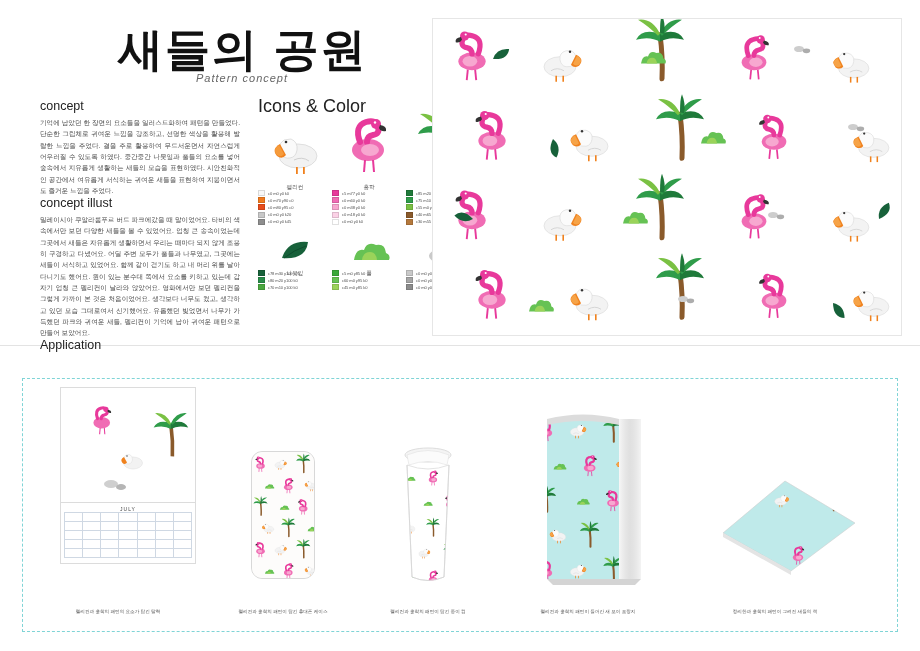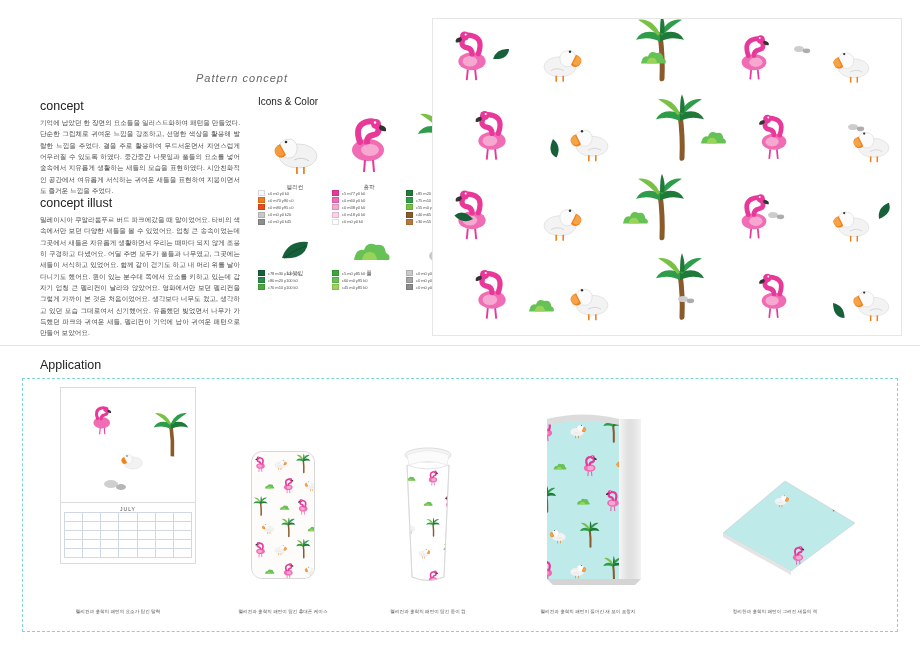--- a/index.html
+++ b/index.html
@@ -28,38 +28,38 @@
 
   .concept-head {
     position:absolute; font-size:12.5px; color:#222; font-weight:normal;
   }
   .concept-body {
     position:absolute; width:200px;
     font-size:6.6px; line-height:1.72; color:#444; text-align:justify;
   }
 
   
-  .ic-head { position:absolute; left:258px; top:96px; font-size:10px; color:#222; }
+  .ic-head { position:absolute; left:258px; top:96px; font-size:18px; color:#222; }
 
   .swatch-group { position:absolute; width:74px; }
   .sw-line { display:flex; align-items:center; gap:3px; margin-bottom:1.2px; }
   .sw-chip { width:7px; height:6px; flex:0 0 auto; border:0.4px solid rgba(0,0,0,.12); }
   .sw-text { font-size:4.1px; color:#555; white-space:nowrap; letter-spacing:-0.1px; }
 
   .icon-cell { position:absolute; }
   .icon-cap { font-size:5.6px; color:#555; text-align:center; }
 
   
   .pattern {
     position:absolute; left:432px; top:18px; width:470px; height:318px;
     background:#ffffff; border:1px solid #e6e6e6; overflow:hidden;
   }
 
   
-  .app-head { position:absolute; left:40px; top:358px; font-size:12.5px; color:#222; }
+  .app-head { position:absolute; left:40px; top:338px; font-size:12.5px; color:#222; }
   .app-box {
     position:absolute; left:22px; top:378px; width:876px; height:254px;
     border:1.6px dashed #7fd4d6; background:#fff;
   }
   .app-item { position:absolute; }
   .app-cap { position:absolute; font-size:4.6px; color:#555; text-align:center; width:160px; }
 
   .footline { position:absolute; left:0; top:345px; width:920px; height:1px; background:#e3e3e3; }
 
   
@@ -68,20 +68,21 @@
   .cal-grid td { border:0.4px solid #cfd8e3; height:9px; }
   .cal-title { font-size:5px; text-align:center; color:#444; letter-spacing:1px; }
 
   .phone { width:64px; height:128px; border-radius:11px; background:#fbf9f8; border:1px solid #d8d8d8; overflow:hidden; position:relative;}
 </style>
 </head>
 <body>
 
 <div class="top">
 
+  <div class="title">새들의 공원</div>
   <div class="subtitle">Pattern concept</div>
 
   <div class="concept-head" style="left:40px; top:99px;">concept</div>
   <div class="concept-body" style="left:40px; top:117px;">기억에 남았던 한 장면의 요소들을 일러스트화하여 패턴을 만들었다. 단순한 그림체로 귀여운 느낌을 강조하고, 선명한 색상을 활용해 발랄한 느낌을 주었다. 결을 주로 활용하여 무드서운면서 자연스럽게 어우러질 수 있도록 하였다. 중간중간 나뭇잎과 풀들의 요소를 넣어 숲속에서 지유롭게 생활하는 새들의 모습을 표현하였다. 시안친화적인 공간에서 여유롭게 서식하는 귀여운 새들을 표현하여 지붕이면서도 즐거운 느낌을 주었다.</div>
 
   <div class="concept-head" style="left:40px; top:196px;">concept illust</div>
   <div class="concept-body" style="left:40px; top:214px;">밀레이시아 쿠알라룸푸르 버드 파크에갔을 때 말이었어요. 타비의 색 속에서만 보던 다양한 새들을 볼 수 있었어요. 엄청 큰 송속이었는데 그곳에서 새들은 자유롭게 생활하면서 우리는 때마다 되지 않게 조용히 구경하고 다녔어요. 어딜 주변 모두가 풀들과 나무였고, 그곳에는 새들이 서식하고 있었어요. 함께 같이 걷기도 하고 내 머리 위를 날아다니기도 했어요. 뭔이 있는 분수대 쪽에서 요소를 키하고 있는데 갑자기 엄청 큰 펠리컨이 날라와 앉았어요. 영화에서만 보던 펠리컨을 그렇게 가까이 본 것은 처음이었어요. 생각보다 너무도 컸고, 생각하고 있던 모습 그대로여서 신기했어요. 유롭했던 빚었면서 나무가 가득했던 파크와 귀여운 새들, 펠리컨이 기억에 남아 귀여운 패턴으로 만들어 보았어요.</div>
 
   <div class="ic-head">Icons &amp; Color</div>
 

